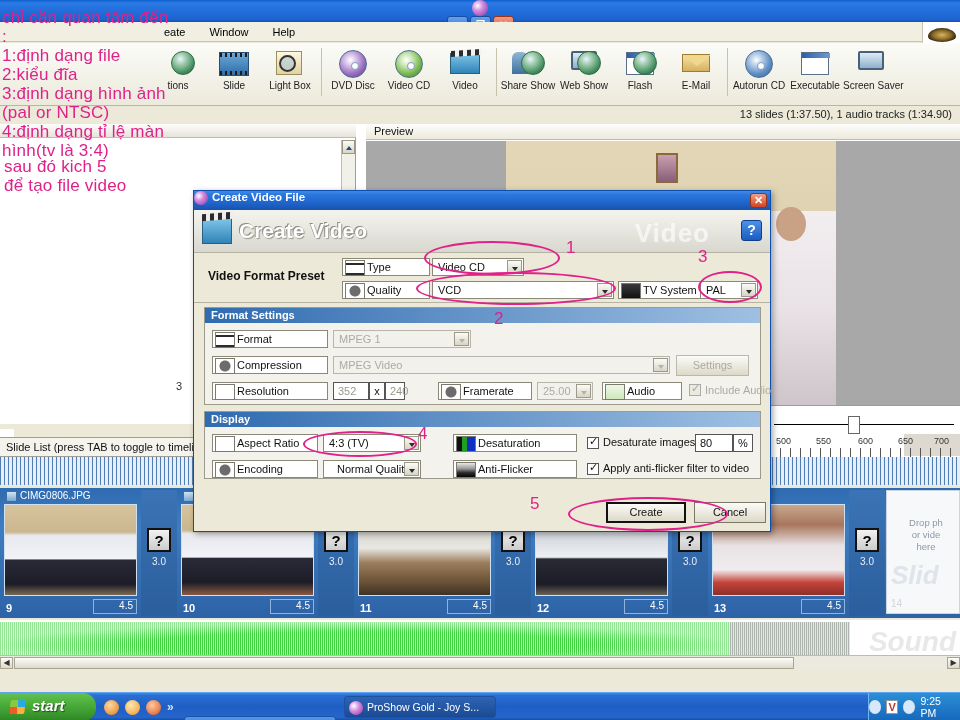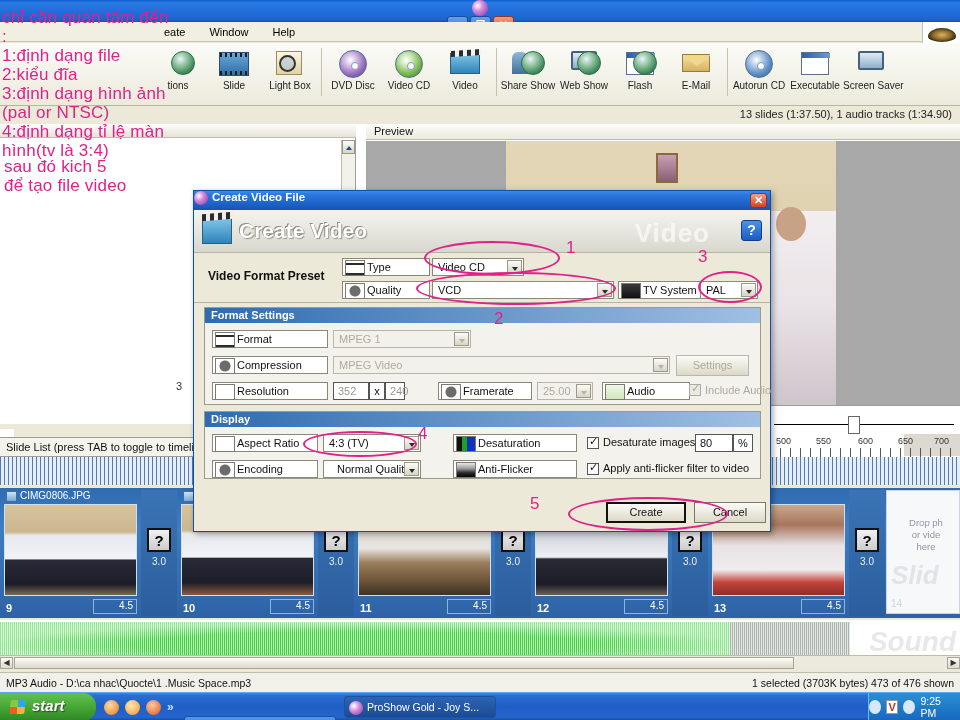--- a/index.html
+++ b/index.html
@@ -565,24 +565,20 @@
     <div class="wf-grey" style="background:repeating-linear-gradient(to right,#aeb4ae 0 1px,#e4e8e4 1px 2px);"></div>
     <div class="wf-soundtxt">Sound</div>
   </div>
 
   <div class="hscroll">
     <div class="hscroll-btn" style="left:0;">◀</div>
     <div class="hscroll-thumb"></div>
     <div class="hscroll-btn" style="right:0;">▶</div>
   </div>
 
-  <div class="statusbar">
-    <span class="sb-left">MP3 Audio - D:\ca nhac\Quocte\1 .Music Space.mp3</span>
-    <span class="sb-right">1 selected (3703K bytes) 473 of 476 shown</span>
-  </div>
 </div>
 
 <div class="dialog">
 
   <div class="dlg-title">
     <span class="dlg-title-ico"></span>
     <span>Create Video File</span>
   </div>
   <div class="dlg-close">✕</div>
 
@@ -656,21 +652,21 @@
 
     <div class="lbl-box" style="left:233px; top:74px; width:94px;">
       <span class="fld-icon fi-gear"></span>
       <span>Framerate</span>
     </div>
     <div class="combo disabled" style="left:332px; top:74px; width:56px;">
       <span>25.00</span>
       <span class="combo-arrow"></span>
     </div>
 
-    <div class="lbl-box" style="left:397px; top:74px; width:88px;">
+    <div class="lbl-box" style="left:397px; top:74px; width:80px;">
       <span class="fld-icon fi-audio"></span>
       <span>Audio</span>
     </div>
     <div class="chk disabled" style="left:484px; top:76px;"></div>
     <div class="chk-lbl disabled" style="left:500px; top:76px;">Include Audio</div>
   </div>
 
   <div class="group" style="left:10px; top:220px; width:557px; height:68px;">
     <div class="group-title">Display</div>
 

